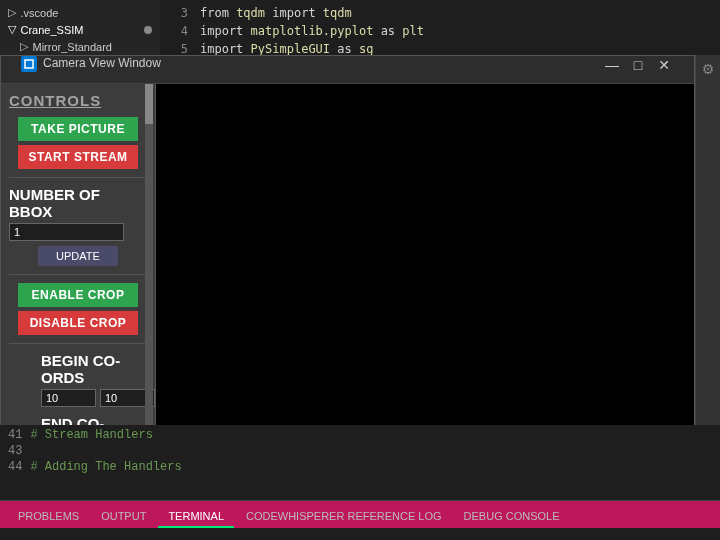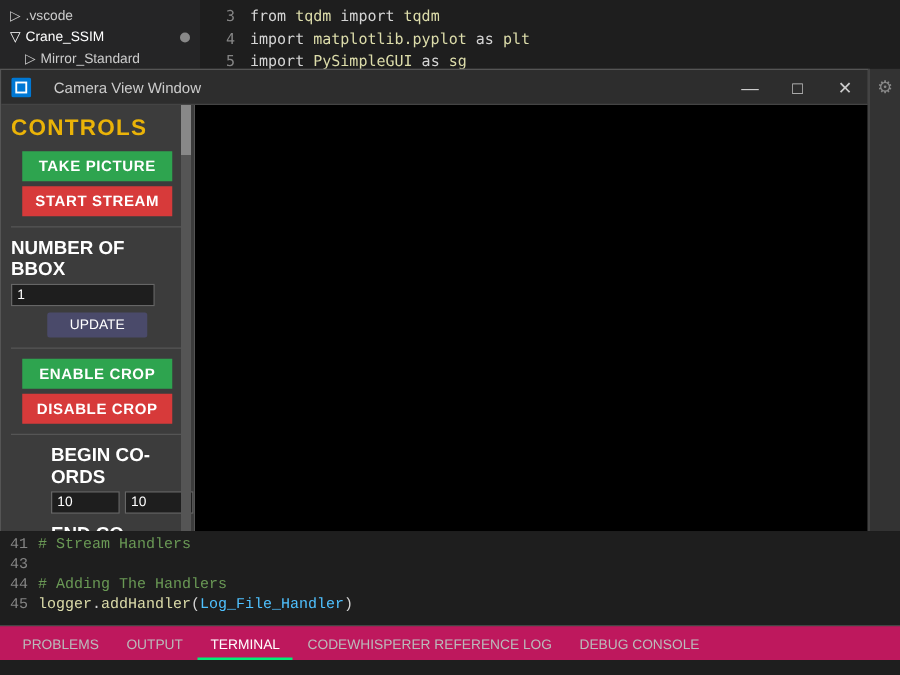--- a/index.html
+++ b/index.html
@@ -74,23 +74,23 @@
       left: 0;
       width: 695px;
       background: #3c3c3c;
       border: 1px solid #555;
     }
 
     .window-titlebar {
       background: #2d2d2d;
       height: 28px;
       display: flex;
-      align-items: center;
-      padding: 0 8px;
-      gap: 18px;
+      align-items: flex-start;
+      padding: 0 20px;
+      gap: 6px;
       border-bottom: 1px solid #444;
     }
 
     .window-icon {
       width: 16px;
       height: 16px;
     }
 
     .window-title {
       flex: 1;
@@ -137,25 +137,26 @@
 
     .scroll-thumb {
       width: 8px;
       height: 40px;
       background: #888;
       position: absolute;
       top: 0;
     }
 
     .controls-title {
-      font-size: 18px;
+      font-size: 15px;
       font-weight: bold;
-      color: #eab308;
+      color: #a3a3a3;
       margin-bottom: 8px;
       letter-spacing: 1px;
+      text-decoration: underline;
     }
 
     .ctrl-btn {
       display: block;
       width: 120px;
       padding: 5px 0;
       margin: 4px auto;
       border: none;
       border-radius: 0;
       font-size: 12px;
@@ -446,24 +447,20 @@
       <span class="kw-green"># Stream Handlers</span>
     </div>
     <div class="code-line-bottom">
       <span class="line-num-b">43</span>
       <span></span>
     </div>
     <div class="code-line-bottom">
       <span class="line-num-b">44</span>
       <span class="kw-green"># Adding The Handlers</span>
     </div>
-    <div class="code-line-bottom">
-      <span class="line-num-b">45</span>
-      <span><span class="kw-yellow">logger</span><span class="kw-white">.</span><span class="kw-yellow">addHandler</span><span class="kw-white">(</span><span class="kw-blue">Log_File_Handler</span><span class="kw-white">)</span></span>
-    </div>
 
   </div>
 
   <div class="terminal-tabs">
     <div class="term-tab">PROBLEMS</div>
     <div class="term-tab">OUTPUT</div>
     <div class="term-tab active">TERMINAL</div>
     <div class="term-tab">CODEWHISPERER REFERENCE LOG</div>
     <div class="term-tab">DEBUG CONSOLE</div>
   </div>

